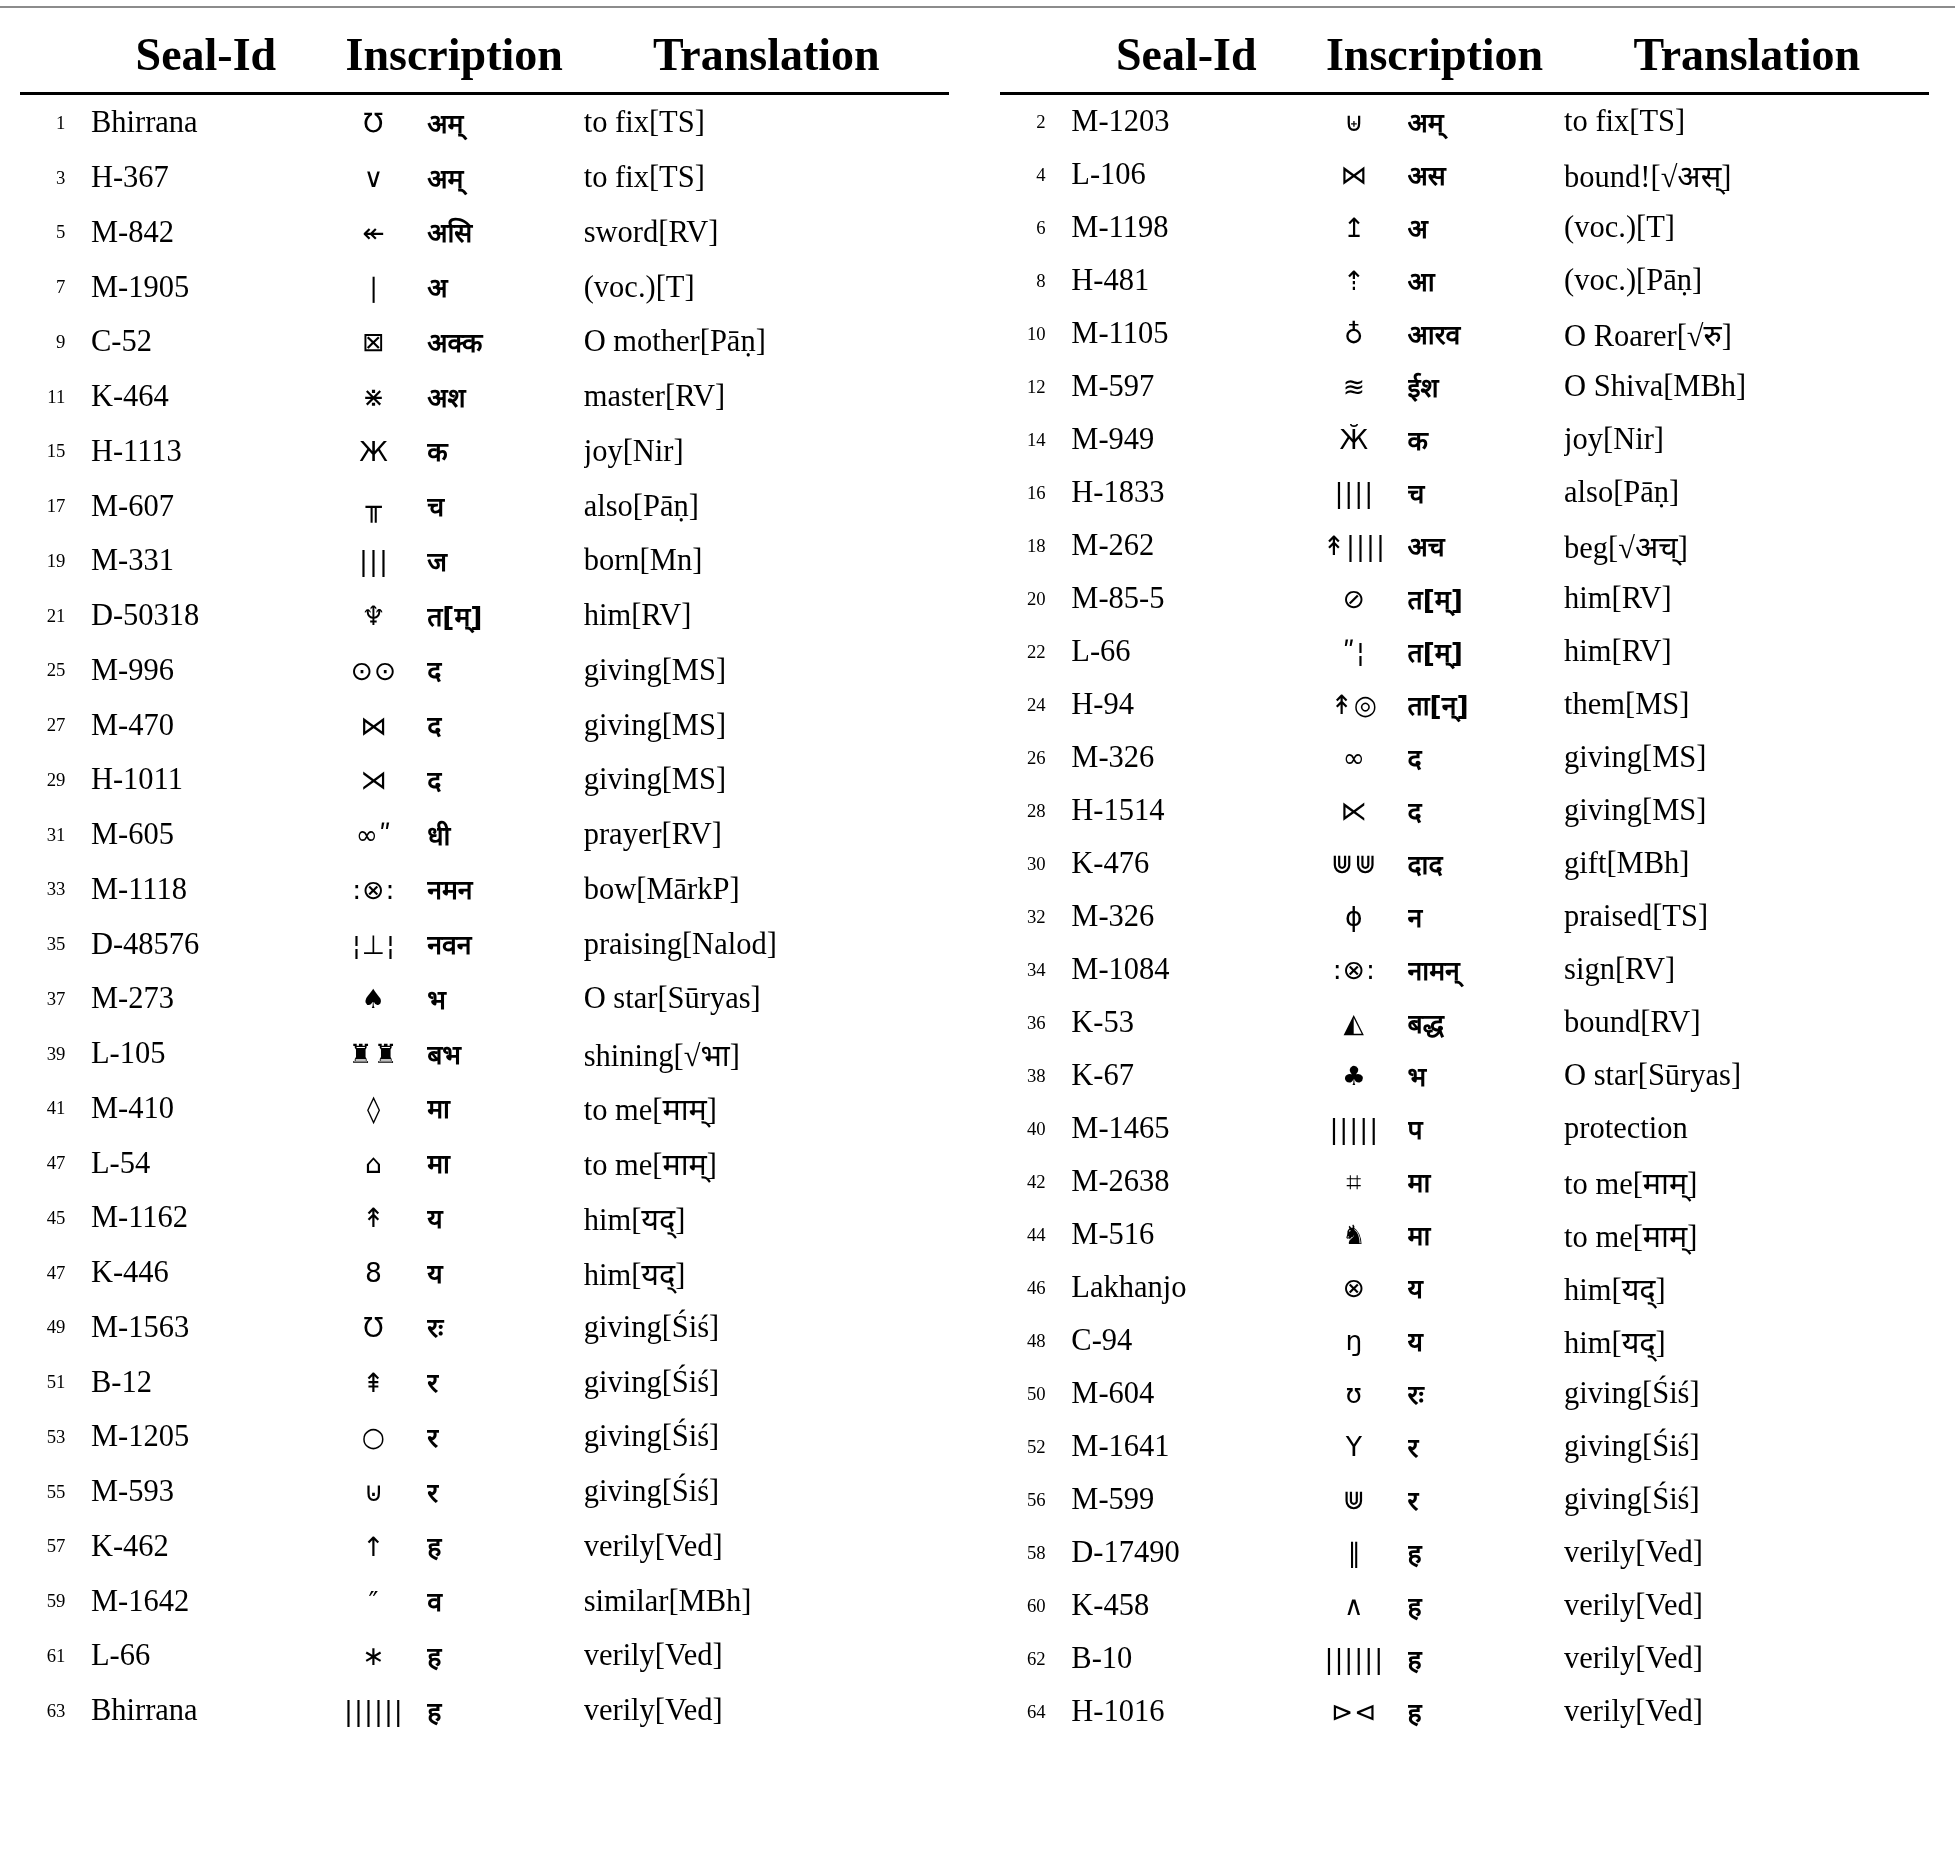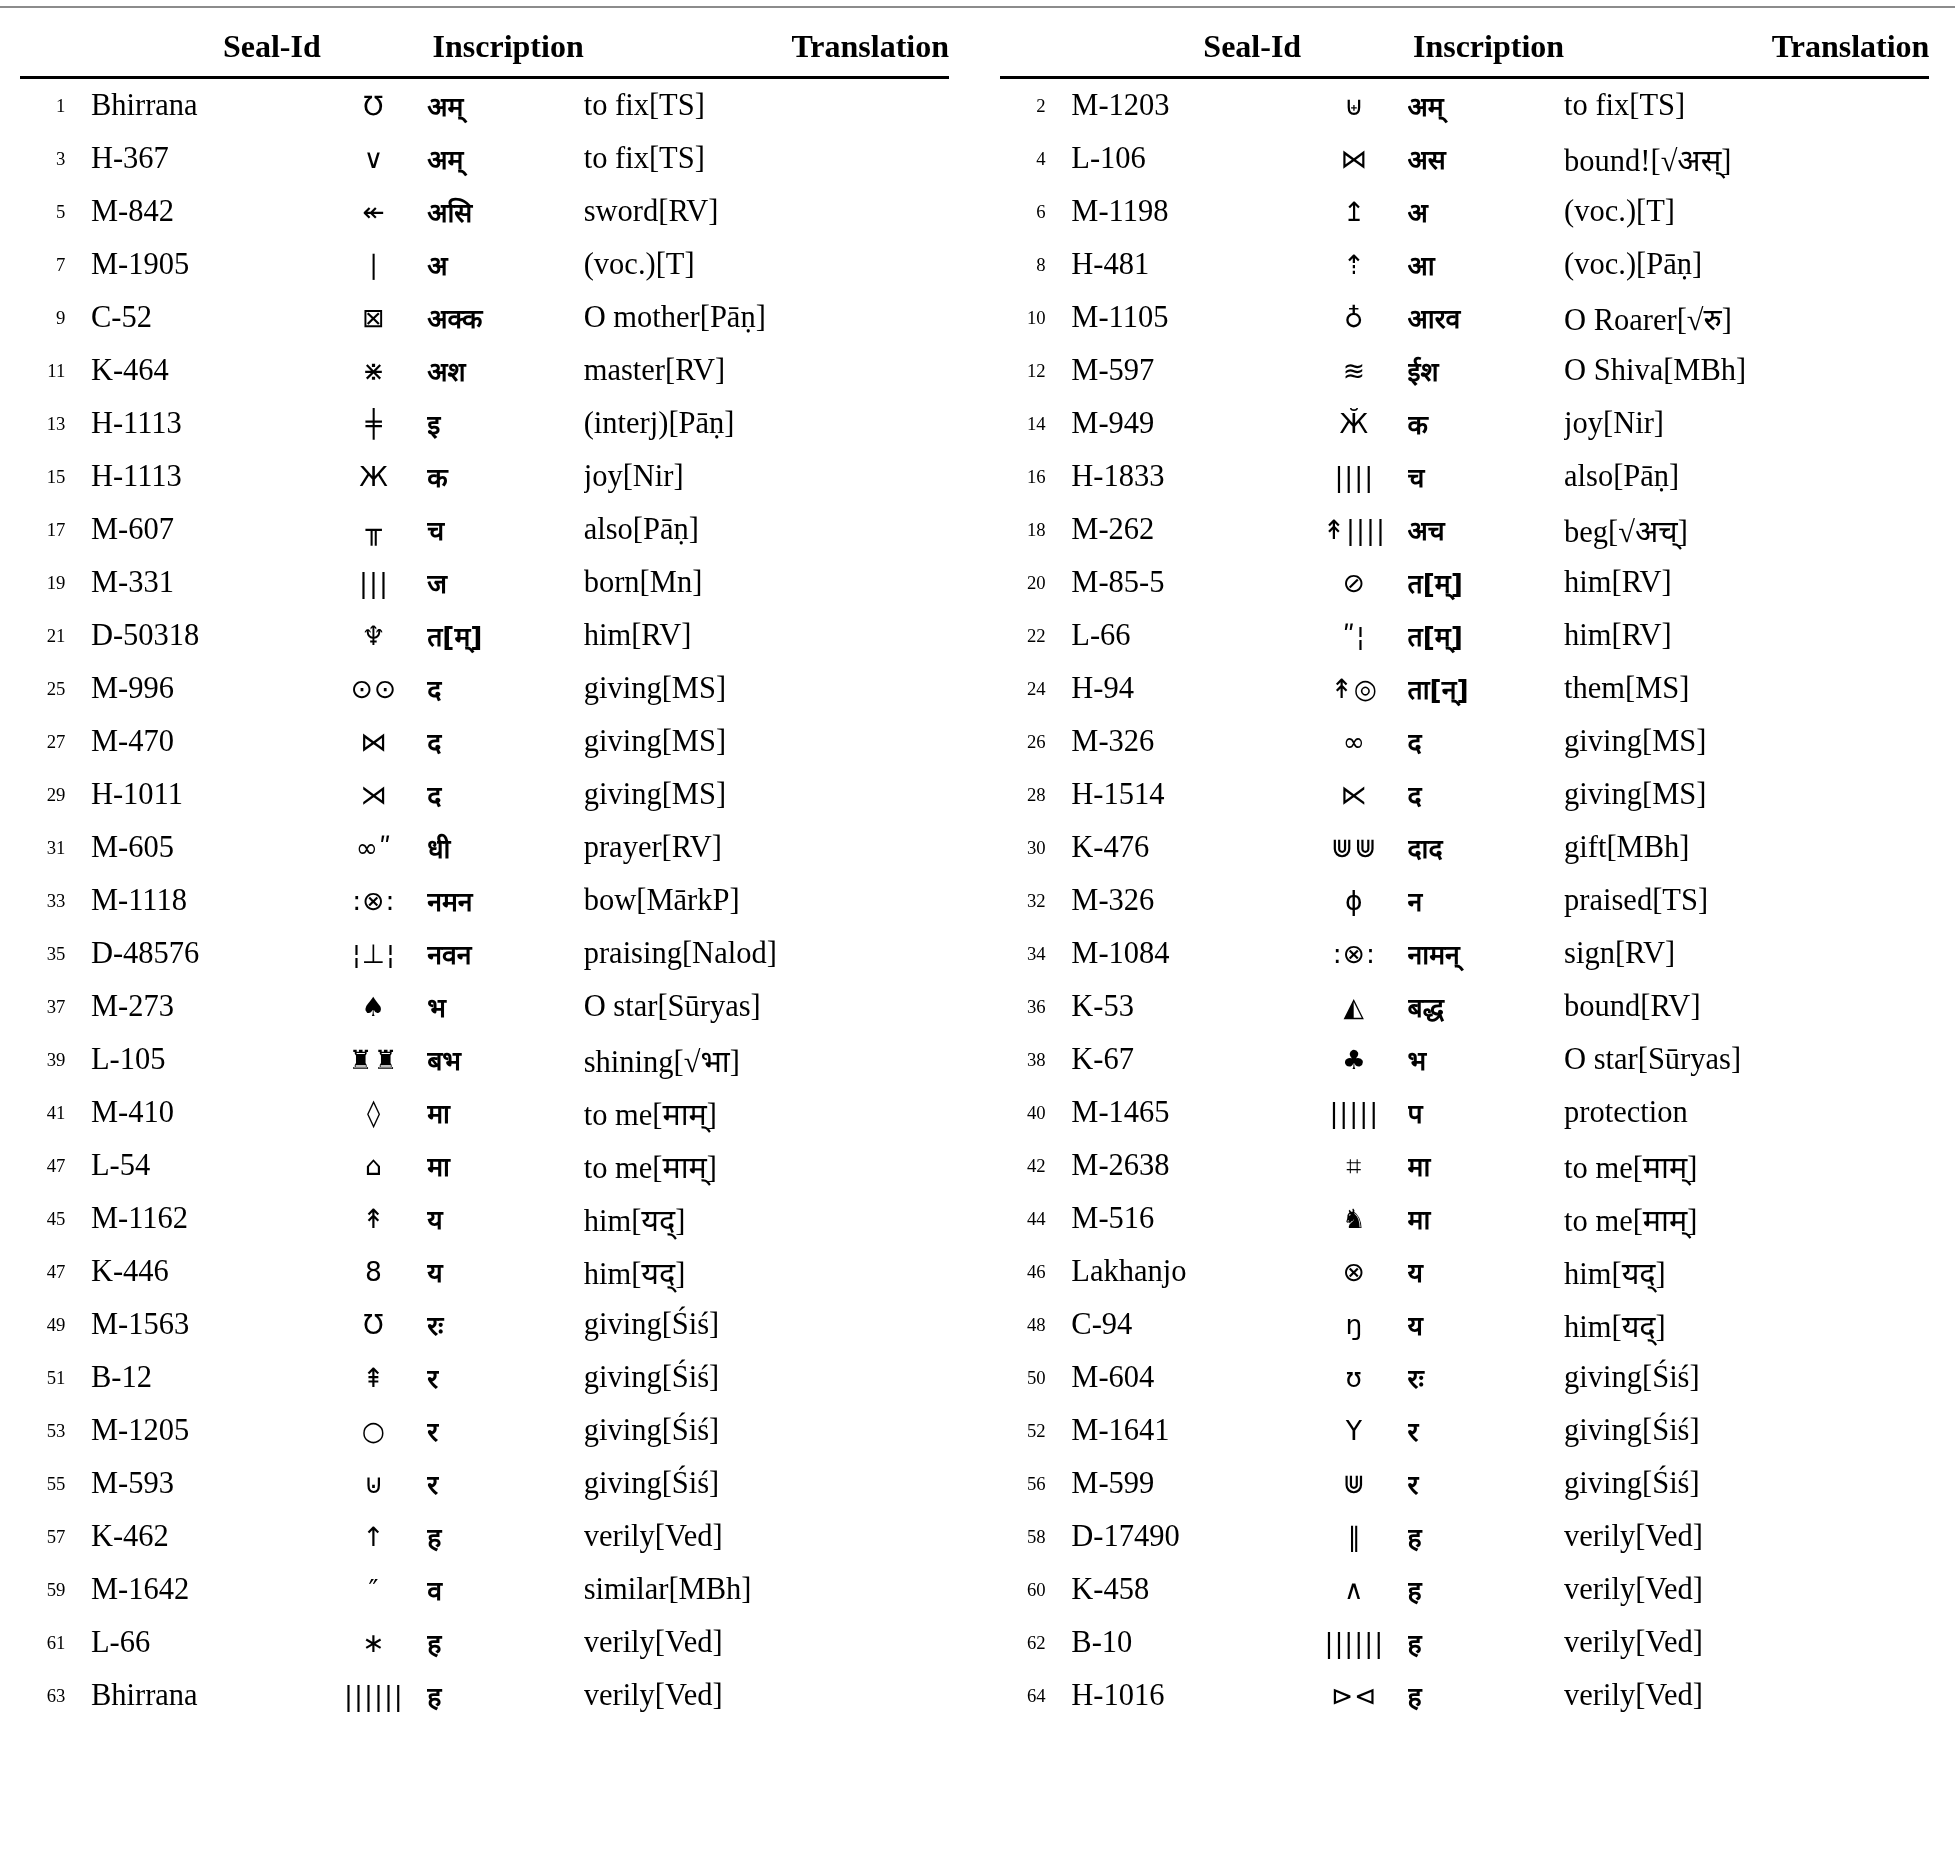--- a/index.html
+++ b/index.html
@@ -33,22 +33,22 @@
     flex: 1 1 0;
   }
   col.c-num   { width: 71px; }
   col.c-seal  { width: 229px; }
   col.c-glyph { width: 106px; }
   col.c-deva  { width: 156px; }
   col.c-trans { width: 364px; }
 
   thead th {
     font-weight: bold;
-    font-size: 32px;
-    text-align: right;
+    font-size: 46px;
+    text-align: center;
     padding: 13.8px 0 11.8px 0;
     border-bottom: 3px solid #000000;
     font-family: "Liberation Serif", "DejaVu Serif", serif;
   }
   thead th.h-insc { padding-left: 3.9px; }
 
   tbody td {
     height: 53px;
     padding: 0;
     vertical-align: middle;
@@ -144,27 +144,20 @@
     <td class="trans">O mother[Pāṇ]</td>
   </tr>
           <tr>
     <td class="num">11</td>
     <td class="seal">K-464</td>
     <td class="glyph">⋇</td>
     <td class="deva">अश</td>
     <td class="trans">master[RV]</td>
   </tr>
           <tr>
-    <td class="num">13</td>
-    <td class="seal">H-1113</td>
-    <td class="glyph">╪</td>
-    <td class="deva">इ</td>
-    <td class="trans">(interj)[Pāṇ]</td>
-  </tr>
-          <tr>
     <td class="num">15</td>
     <td class="seal">H-1113</td>
     <td class="glyph">Ж</td>
     <td class="deva">क</td>
     <td class="trans">joy[Nir]</td>
   </tr>
           <tr>
     <td class="num">17</td>
     <td class="seal">M-607</td>
     <td class="glyph">╥</td>

